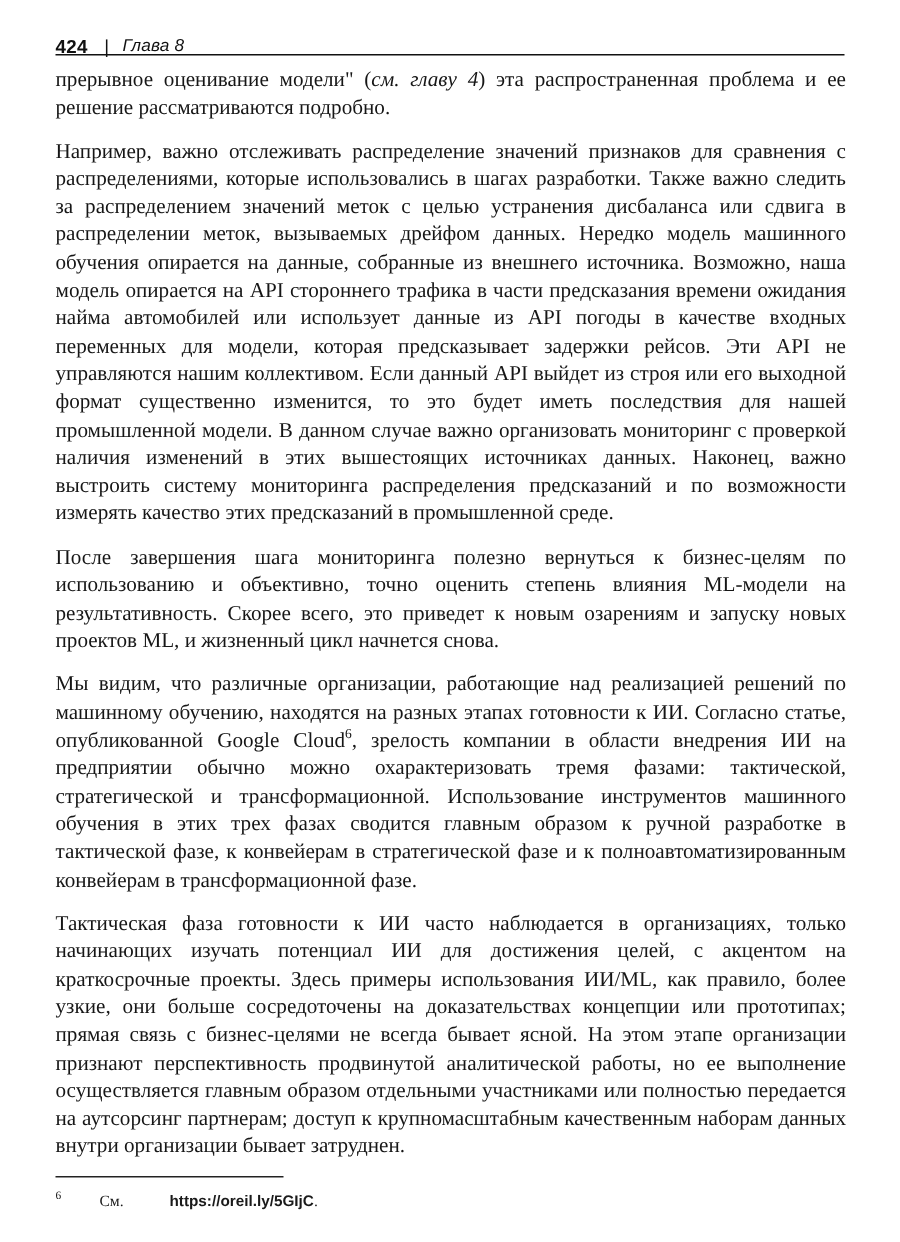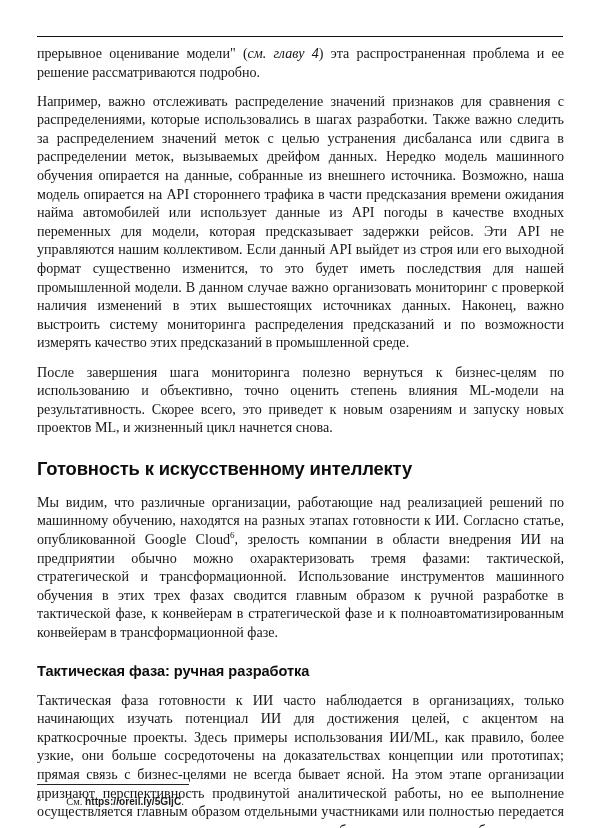--- a/index.html
+++ b/index.html
@@ -135,43 +135,47 @@
   }
   .footnote sup {
     font-size: 7.6px;
     vertical-align: super;
     line-height: 0;
   }
   .footnote .url {
     font-family: "Liberation Sans", "DejaVu Sans", sans-serif;
     font-weight: bold;
     font-size: 10.2px;
+    margin-left: 28px;
   }
   .footnote .see { padding-left: 1.5px; margin-left: 24px; }
 </style>
 </head>
 <body>
 
 <div class="page">
 
+  <div class="running-head">
+    <span class="folio">424</span>
+    <span class="folio-sep">|</span>
+    <span class="chapter-label">Глава 8</span>
+  </div>
   <div class="head-rule"></div>
 
   <div class="content">
 
     <p class="body"><span>прерывное оценивание модели" (</span><i>см. главу 4</i><span>) эта распространенная проблема и ее решение рассматриваются подробно.</span></p>
 
     <p class="body">Например, важно отслеживать распределение значений признаков для сравнения с распределениями, которые использовались в шагах разработки. Также важно следить за распределением значений меток с целью устранения дисбаланса или сдвига в распределении меток, вызываемых дрейфом данных. Нередко модель машинного обучения опирается на данные, собранные из внешнего источника. Возможно, наша модель опирается на API стороннего трафика в части предсказания времени ожидания найма автомобилей или использует данные из API погоды в качестве входных переменных для модели, которая предсказывает задержки рейсов. Эти API не управляются нашим коллективом. Если данный API выйдет из строя или его выходной формат существенно изменится, то это будет иметь последствия для нашей промышленной модели. В данном случае важно организовать мониторинг с проверкой наличия изменений в этих вышестоящих источниках данных. Наконец, важно выстроить систему мониторинга распределения предсказаний и по возможности измерять качество этих предсказаний в промышленной среде.</p>
 
     <p class="body">После завершения шага мониторинга полезно вернуться к бизнес-целям по использованию и объективно, точно оценить степень влияния ML-модели на результативность. Скорее всего, это приведет к новым озарениям и запуску новых проектов ML, и жизненный цикл начнется снова.</p>
 
-    <h1 class="sect">Готовность к искусственному интеллекту</h1>
 
     <p class="body"><span>Мы видим, что различные организации, работающие над реализацией решений по машинному обучению, находятся на разных этапах готовности к ИИ. Согласно статье, опубликованной Google Cloud</span><sup class="fnref">6</sup><span>, зрелость компании в области внедрения ИИ на предприятии обычно можно охарактеризовать тремя фазами: тактической, стратегической и трансформационной. Использование инструментов машинного обучения в этих трех фазах сводится главным образом к ручной разработке в тактической фазе, к конвейерам в стратегической фазе и к полноавтоматизированным конвейерам в трансформационной фазе.</span></p>
 
-    <h2 class="subsect">Тактическая фаза: ручная разработка</h2>
 
     <p class="body">Тактическая фаза готовности к ИИ часто наблюдается в организациях, только начинающих изучать потенциал ИИ для достижения целей, с акцентом на краткосрочные проекты. Здесь примеры использования ИИ/ML, как правило, более узкие, они больше сосредоточены на доказательствах концепции или прототипах; прямая связь с бизнес-целями не всегда бывает ясной. На этом этапе организации признают перспективность продвинутой аналитической работы, но ее выполнение осуществляется главным образом отдельными участниками или полностью передается на аутсорсинг партнерам; доступ к крупномасштабным качественным наборам данных внутри организации бывает затруднен.</p>
 
   </div>
 
   <div class="footnote-rule"></div>
   <div class="footnote">
     <sup>6</sup><span class="see">См.</span>
     <span class="url">https://oreil.ly/5GIjC</span><span>.</span>
   </div>

